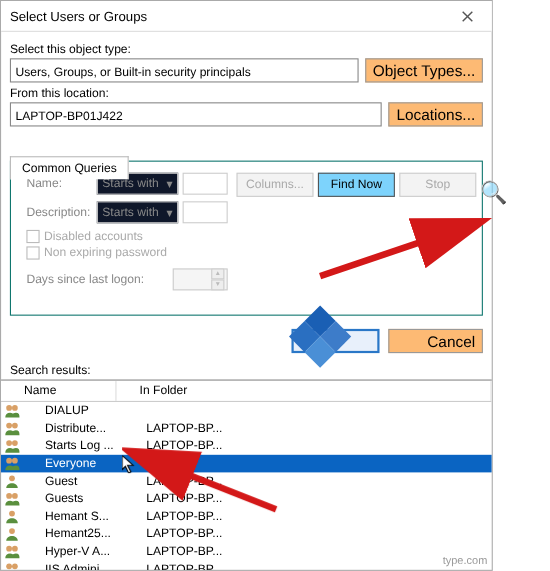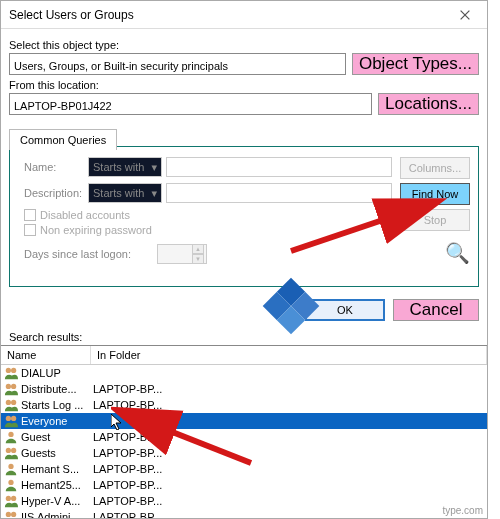--- a/index.html
+++ b/index.html
@@ -6,46 +6,46 @@
   html, body { margin:0; padding:0; }
   body {
     font-family: "Segoe UI", Tahoma, sans-serif;
     font-size: 11px;
     background:#fff;
     width:500px;
     height:519px;
     overflow:hidden;
     position:relative;
   }
-  .window { width:488px; height:519px; border:1px solid #aaa; display:flex; flex-direction:column; position:relative; }
+  .window { width:448px; height:519px; border:1px solid #aaa; display:flex; flex-direction:column; position:relative; }
   .titlebar { height:28px; background:#fff; display:flex; align-items:center; justify-content:space-between; padding:0 0 0 8px; border-bottom:1px solid #ddd; }
   .titlebar .title { font-size:12px; }
   .titlebar .close { width:44px; height:28px; display:flex; align-items:center; justify-content:center; color:#555; }
   .upper { padding:6px 8px 6px 8px; position:relative; }
   .label { margin:4px 0 2px 0; font-size:11px; }
   .row { display:flex; gap:6px; align-items:center; }
   .textbox {
     flex:1; height:22px; border:1px solid #888; background:#fff; padding:2px 4px; font-size:11px;
     display:flex; align-items:flex-end;
   }
   .btn {
-    min-width:86px; height:22px; border:1px solid #999; background:#f9a8d4;
-    display:flex; align-items:center; justify-content:center; font-size:17px; padding:0 6px;
+    min-width:86px; height:22px; border:1px solid #999; background:#fdba74;
+    display:flex; align-items:center; justify-content:flex-end; font-size:14px; padding:0 6px;
   }
   .tabs { display:flex; margin-top:10px; }
   .tab {
     border:1px solid #bbb; border-bottom:none; padding:4px 10px; background:#fff;
-    position:relative; top:4px; font-size:11px;
+    position:relative; top:17px; font-size:11px;
   }
   .tabpanel {
     border:1px solid #0f766e; padding:10px 8px 16px 14px;
     display:flex; gap:8px;
   }
   .query-left { flex:1; color:#888; }
-  .query-right { display:flex; flex-direction:column; gap:4px; align-items:flex-end; }
+  .query-right { display:flex; flex-direction:row; gap:4px; }
   .qrow { display:flex; align-items:center; gap:4px; margin-bottom:6px; }
   .qrow .ql { width:60px; font-size:11px; }
   .combo {
     width:74px; height:20px; border:1px solid #ccc; background:#0f172a; color:#888;
     display:flex; align-items:center; justify-content:space-between; padding:0 4px; font-size:11px;
   }
   .combo .cv { flex:1; }
   .combo .chv { color:#888; }
   .qinput { flex:1; height:20px; border:1px solid #ccc; background:#fff; }
   .chk { display:flex; align-items:flex-start; gap:4px; margin:3px 0; color:#aaa; }
@@ -58,25 +58,25 @@
   .magnify-icon { margin-top:6px; font-size:20px; }
   .okcancel { display:flex; justify-content:flex-end; gap:8px; padding:6px 8px 8px 8px; }
   .okcancel .btn-ok { min-width:80px; height:22px; border:2px solid #2a77c7; background:#e8f0fb; display:flex; align-items:center; justify-content:center; font-size:11px; }
   .results-label { padding:2px 8px; font-size:11px; }
   .results {
     flex:1; border-top:1px solid #888; overflow:auto; position:relative;
   }
   .rheader {
     display:flex; background:#fff; border-bottom:1px solid #ccc; font-size:11px;
   }
-  .rheader div { padding:3px 6px; border-right:1px solid #ddd; }
+  .rheader div { padding:3px 6px; border-right:1px solid #ddd;margin-left:15px; }
   .rh-name { width:90px; }
   .rh-folder { flex:1; }
   .rrow {
-    display:flex; align-items:center; font-size:11px; height:16px; padding:0 2px;
+    display:flex; align-items:center; font-size:11px; height:16px; padding:0 2px;gap:20px;
   }
   .rrow.sel { background:#0a64c2; color:#fff; }
   .ric { width:16px; display:flex; justify-content:center; margin-right:2px;}
   .rname { width:72px; overflow:hidden; white-space:nowrap; text-overflow:ellipsis; }
   .rfolder { flex:1; overflow:hidden; white-space:nowrap; text-overflow:ellipsis; }
   svg.ico { width:14px; height:14px; }
   .arrow { position:absolute; pointer-events:none; }
   .logo-overlay {
     position:absolute; left:270px; top:285px; width:40px; height:40px;
     display:grid; grid-template-columns:1fr 1fr; grid-template-rows:1fr 1fr;

